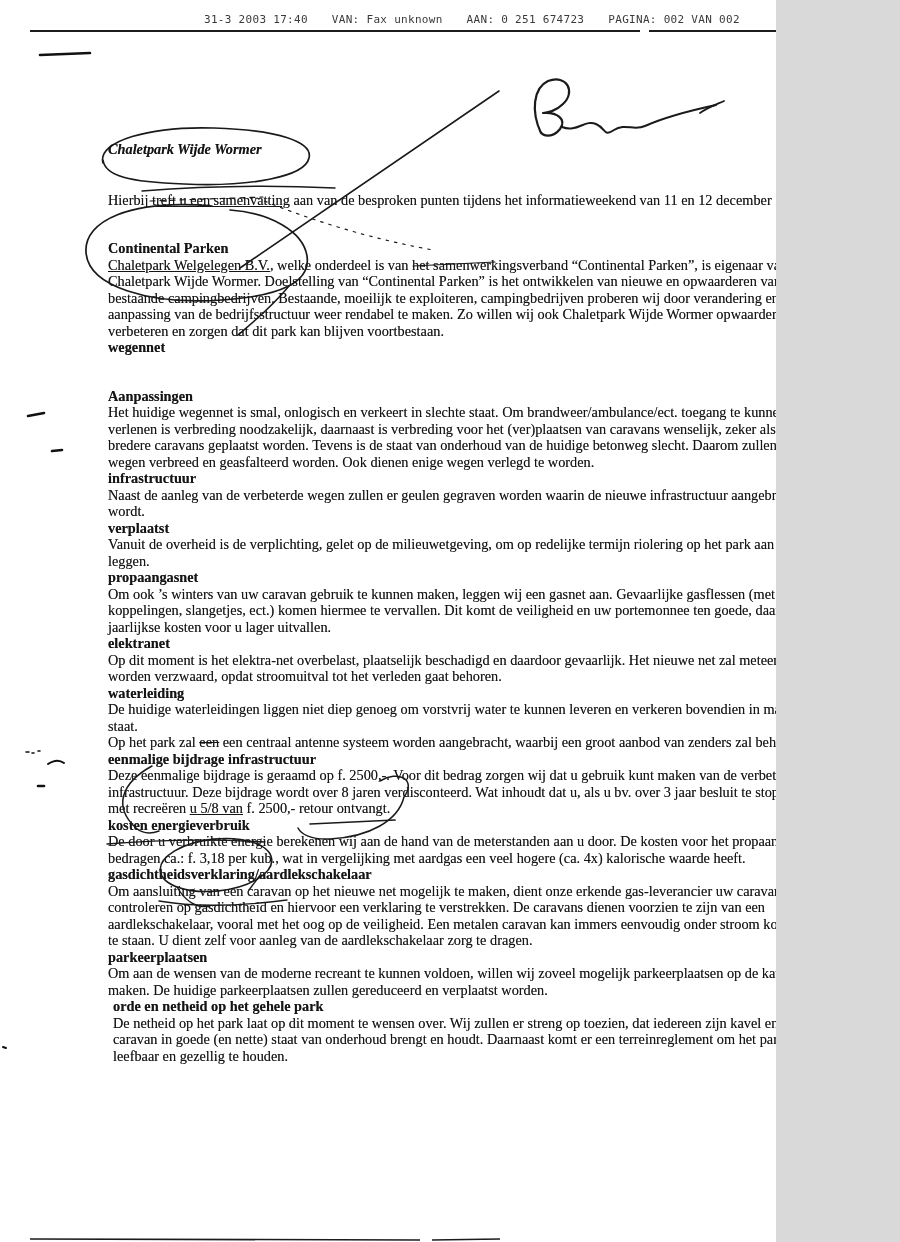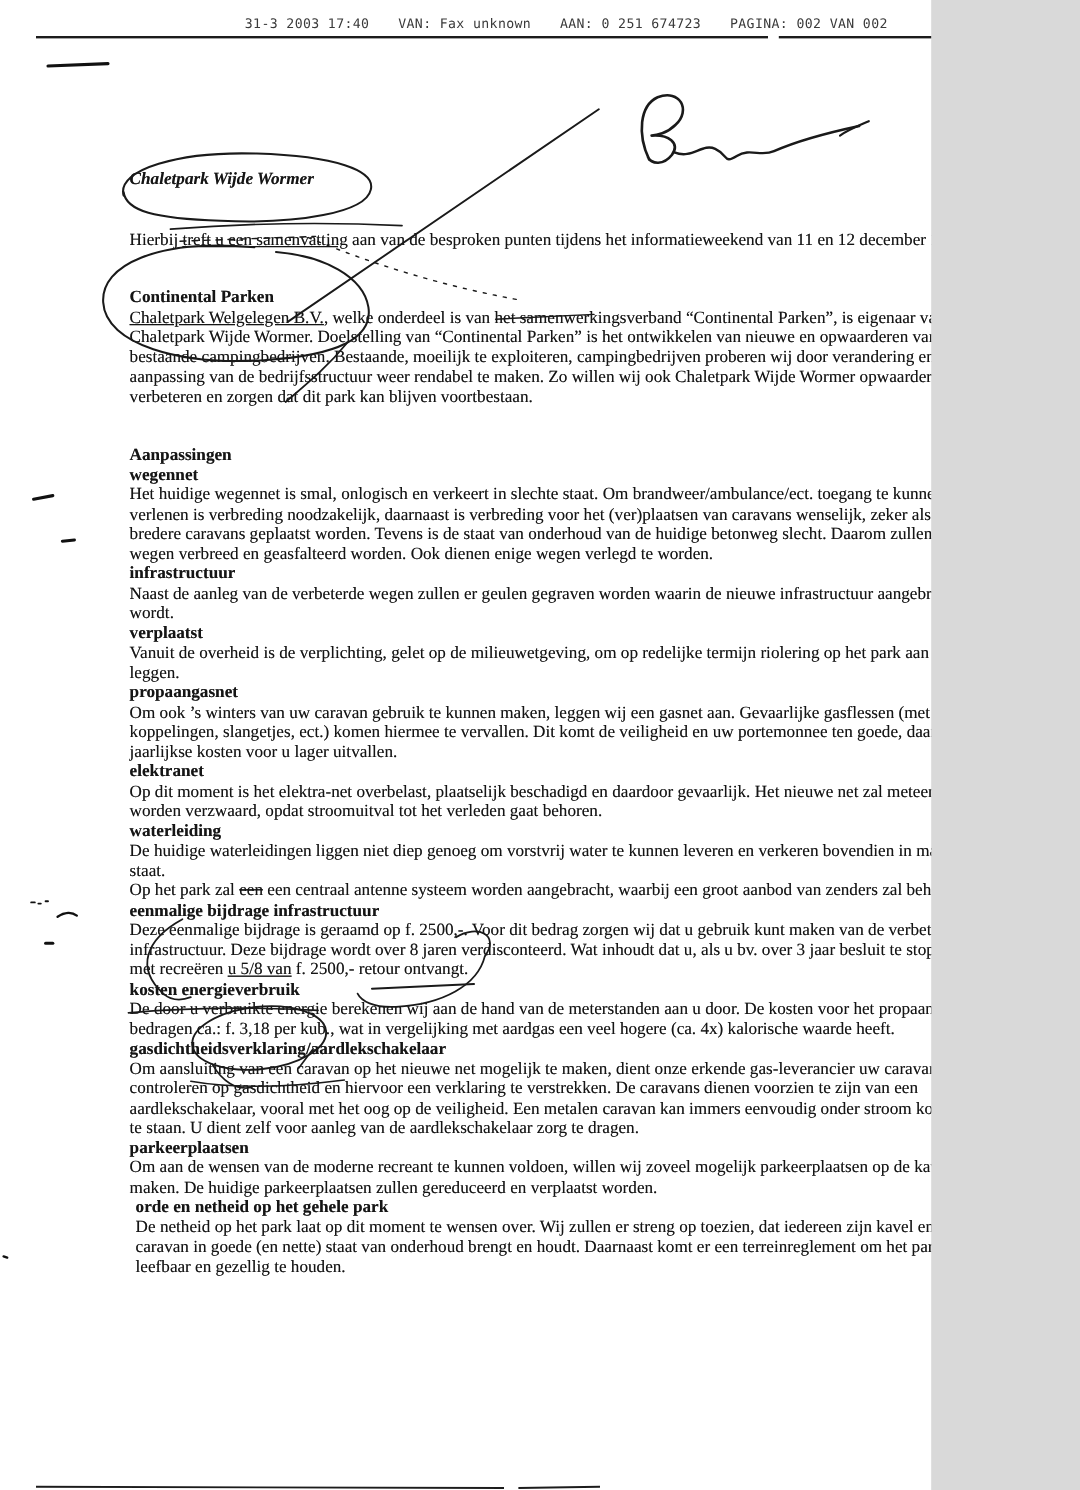--- a/index.html
+++ b/index.html
@@ -41,22 +41,22 @@
   <div class="headerline">
       <span class="gap1"></span>
     </div>
 
   <div class="content">
     <div class="doc-title">Chaletpark Wijde Wormer</div>
     <div>
         <div class="para"><span class="run-n">Hierbij </span><span class="run-u">treft u een samenvatting</span><span class="run-n"> aan van de besproken punten tijdens het informatieweekend van 11 en 12 december 1999.</span></div>
         <div class="heading gap">Continental Parken</div>
         <div class="para"><span class="run-u">Chaletpark Welgelegen B.V.</span><span class="run-n">, welke onderdeel is van het samenwerkingsverband “Continental Parken”, is eigenaar van Chaletpark Wijde Wormer. Doelstelling van “Continental Parken” is het ontwikkelen van nieuwe en opwaarderen van bestaande campingbedrijven. Bestaande, moeilijk te exploiteren, campingbedrijven proberen wij door verandering en aanpassing van de bedrijfsstructuur weer rendabel te maken. Zo willen wij ook Chaletpark Wijde Wormer opwaarderen, verbeteren en zorgen dat dit park kan blijven voortbestaan.</span></div>
+        <div class="heading">wegennet</div>
         <div class="heading gap">Aanpassingen</div>
-        <div class="heading">wegennet</div>
         <div class="para"><span class="run-n">Het huidige wegennet is smal, onlogisch en verkeert in slechte staat. Om brandweer/ambulance/ect. toegang te </span><span class="run-i">kunnen verlenen is verbreding noodzakelijk, daarnaast is verbreding voor het (ver)plaatsen van caravans</span><span class="run-n"> wenselijk, zeker als er bredere caravans geplaatst worden.  Tevens is de staat van onderhoud van de huidige betonweg slecht. Daarom zullen de wegen verbreed en geasfalteerd worden. Ook dienen enige wegen verlegd te worden.</span></div>
         <div class="heading">infrastructuur</div>
         <div class="para"><span class="run-n">Naast de aanleg van de verbeterde wegen zullen er geulen gegraven worden waarin de nieuwe infrastructuur aangebracht wordt.</span></div>
         <div class="heading">verplaatst</div>
         <div class="para"><span class="run-n">Vanuit de overheid is de verplichting, gelet op de milieuwetgeving, om op redelijke termijn riolering op het park aan te leggen.</span></div>
         <div class="heading">propaangasnet</div>
         <div class="para"><span class="run-n">Om ook ’s winters van uw caravan gebruik te kunnen maken, leggen wij een gasnet aan. Gevaarlijke gasflessen (met koppelingen, slangetjes, ect.) komen hiermee te vervallen. </span><span class="run-i">Dit komt de veiligheid en uw portemonnee ten goede,</span><span class="run-n">  daar de jaarlijkse kosten voor u lager uitvallen.</span></div>
         <div class="heading">elektranet</div>
         <div class="para"><span class="run-n">Op dit moment is het elektra-net overbelast, plaatselijk beschadigd en daardoor gevaarlijk. Het nieuwe net zal </span><span class="run-i">meteen worden verzwaard, opdat stroomuitval tot het verleden gaat behoren.</span></div>
         <div class="heading">waterleiding</div>

